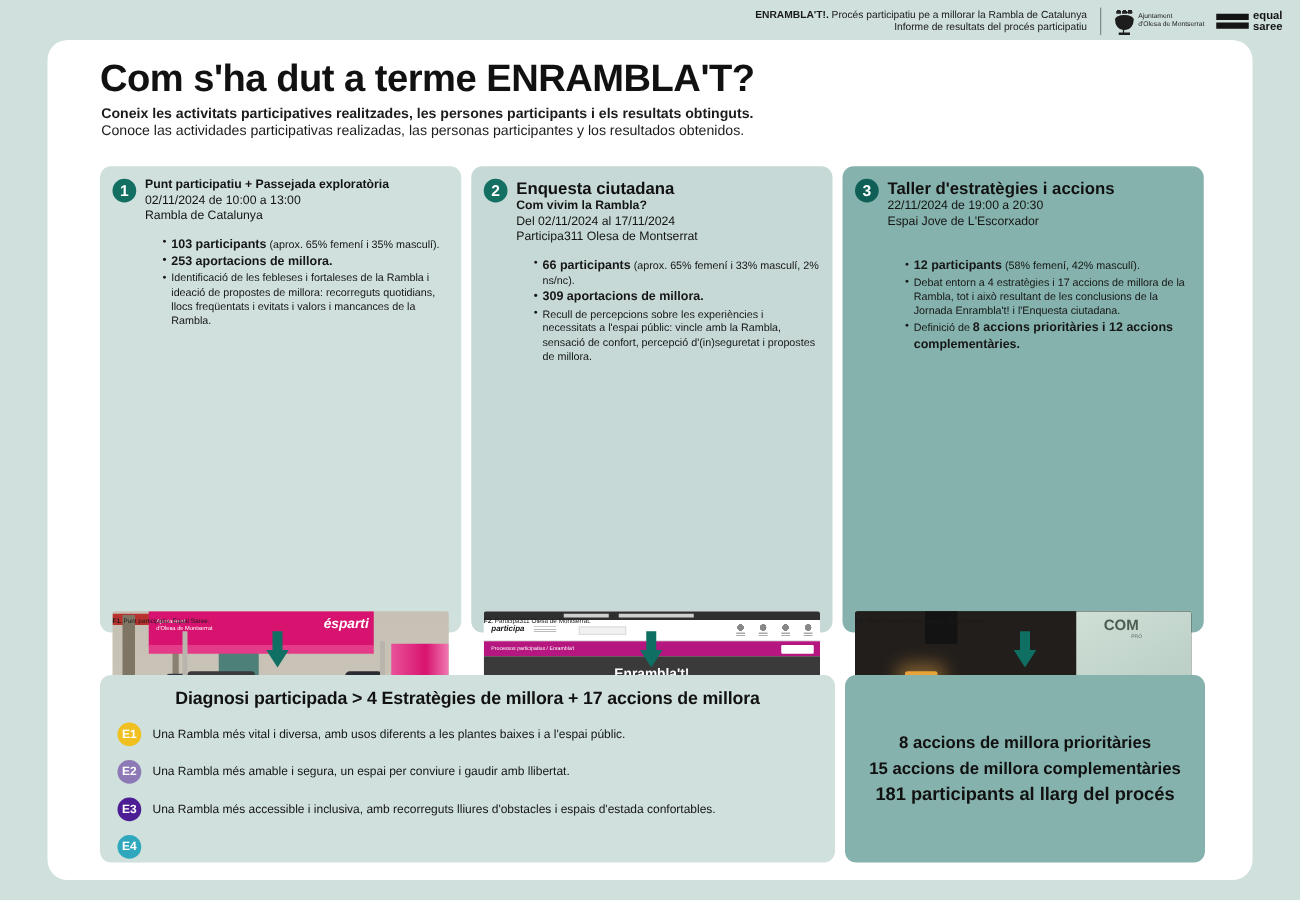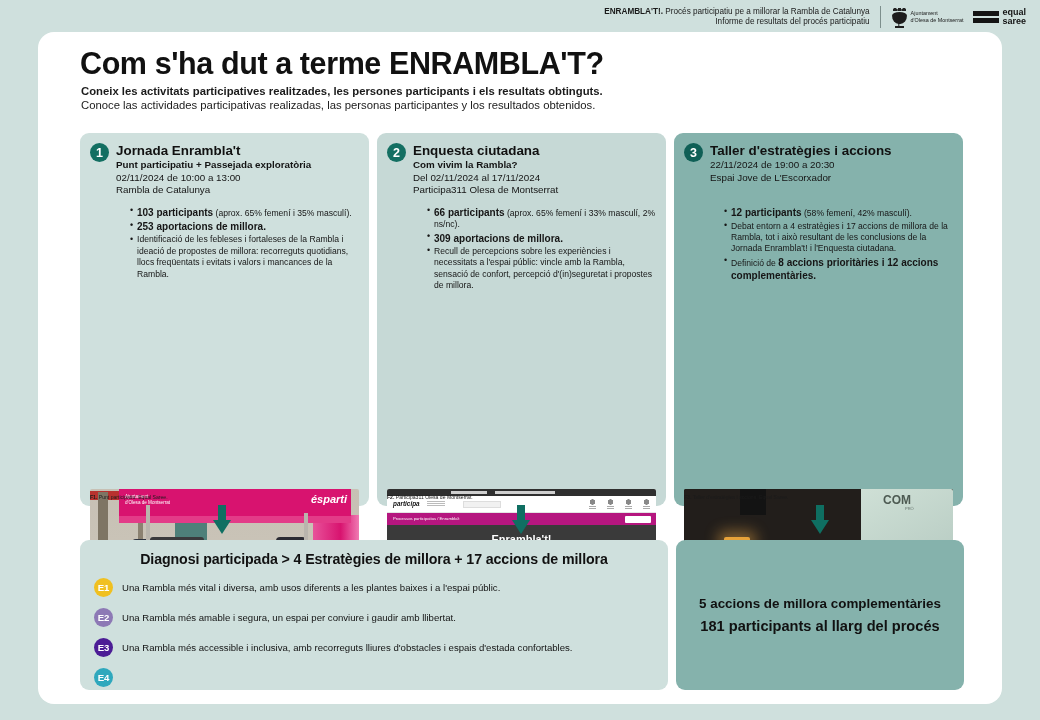--- a/index.html
+++ b/index.html
@@ -99,21 +99,21 @@
   .caption { position: absolute; left: 0; bottom: -11px; font-size: 5.1px; color: #1b1b1b; white-space: nowrap; }
   .caption b { font-weight: bold; }
   .c1 .photo-wrap { bottom: 17px; }
   .c1 .photo { height: 184px; }
   .c2 .photo-wrap { bottom: 17px; }
   .c3 .photo-wrap { bottom: 17px; }
 
   
   .ph1 { background: linear-gradient(#c7c0b4 0%, #c9c3b7 28%, #bdb7ac 40%, #b9b4aa 100%); }
   .ph1 .tent {
-    position: absolute; left: 29px; top: 0; width: 232px; height: 28px;
+    position: absolute; left: 29px; top: 0; width: 180px; height: 28px;
     background: #d8136f; }
   .ph1 .tent:after {
     content:""; position:absolute; left:0; bottom:-6px; width:100%; height:7px;
     background: #e33b88; }
   .ph1 .tentlogo { position: absolute; left: 6px; top: 5px; font-size: 4.6px; color: #fff; line-height: 1.3; }
   .ph1 .espart { position: absolute; right: 4px; top: 4px; font-size: 11px; font-weight: bold; color: #fff; font-style: italic; }
   .ph1 .curtain { position: absolute; right: 0; top: 26px; width: 46px; height: 120px; background: linear-gradient(90deg,#e8529a,#d8136f 60%,#f07ab2); }
   .ph1 .redroof { position: absolute; left: 0; top: 2px; width: 60px; height: 9px; background: #b8322f; }
   .ph1 .bluebox { position: absolute; left: 50px; top: 3px; width: 48px; height: 16px; background: #5d6d82; opacity: .75; }
   .ph1 .tree { position: absolute; left: 8px; top: 3px; width: 10px; height: 96px; background: #7e7564; }
@@ -268,21 +268,20 @@
     <div class="title">Com s'ha dut a terme ENRAMBLA'T?</div>
     <div class="sub1">Coneix les activitats participatives realitzades, les persones participants i els resultats obtinguts.</div>
     <div class="sub2">Conoce las actividades participativas realizadas, las personas participantes y los resultados obtenidos.</div>
 
     <div class="cards">
 
       <div class="card c1">
         <div class="card-head">
           <div class="num">1</div>
           <div class="head-text">
-            <div class="h-title">Jornada Enrambla't</div>
             <div class="h-sub">Punt participatiu + Passejada exploratòria</div>
             <div class="h-line">02/11/2024 de 10:00 a 13:00</div>
             <div class="h-line">Rambla de Catalunya</div>
           </div>
         </div>
         <div class="bullets">
           <div class="bullet"><b>103 participants</b><span> (aprox. 65% femení i 35% masculí).</span></div>
           <div class="bullet big">253 aportacions de millora.</div>
           <div class="bullet">Identificació de les febleses i fortaleses de la Rambla i ideació de propostes de millora: recorreguts quotidians, llocs freqüentats i evitats i valors i mancances de la Rambla.</div>
         </div>
@@ -474,18 +473,19 @@
       <div class="strat">
         <div class="badge" style="background:#4c1d95">E3</div>
         <div class="strat-text">Una Rambla més accessible i inclusiva, amb recorreguts lliures d'obstacles i espais d'estada confortables.</div>
       </div>
       <div class="strat">
         <div class="badge" style="background:#2fa8bd">E4</div>
       </div>
     </div>
 
     <div class="panelR">
-      <div class="r2">5 accions de millora complementàries</div>
+      <div class="r1">8 accions de millora  prioritàries</div>
+      <div class="r2">15 accions de millora complementàries</div>
       <div class="r3">181 participants al llarg del procés</div>
     </div>
 
   </div>
 </div>
 
 </body></html>

